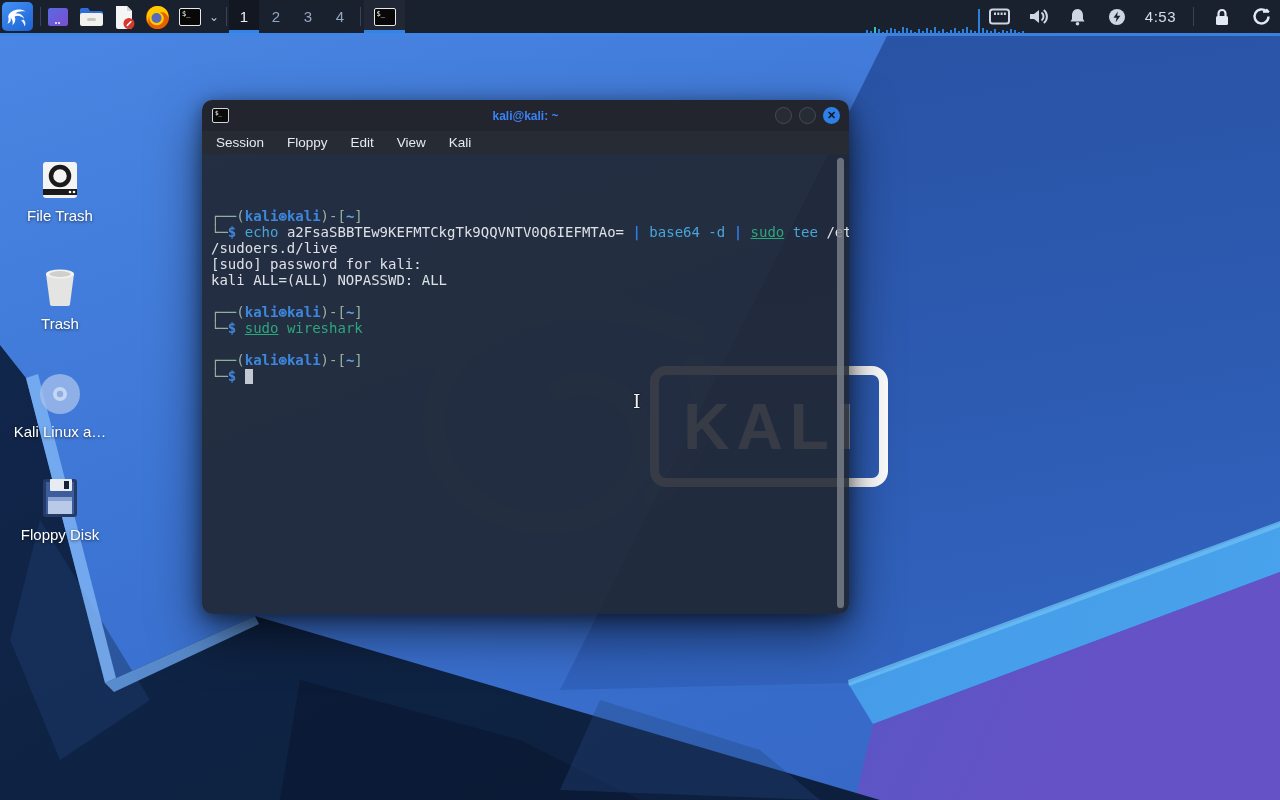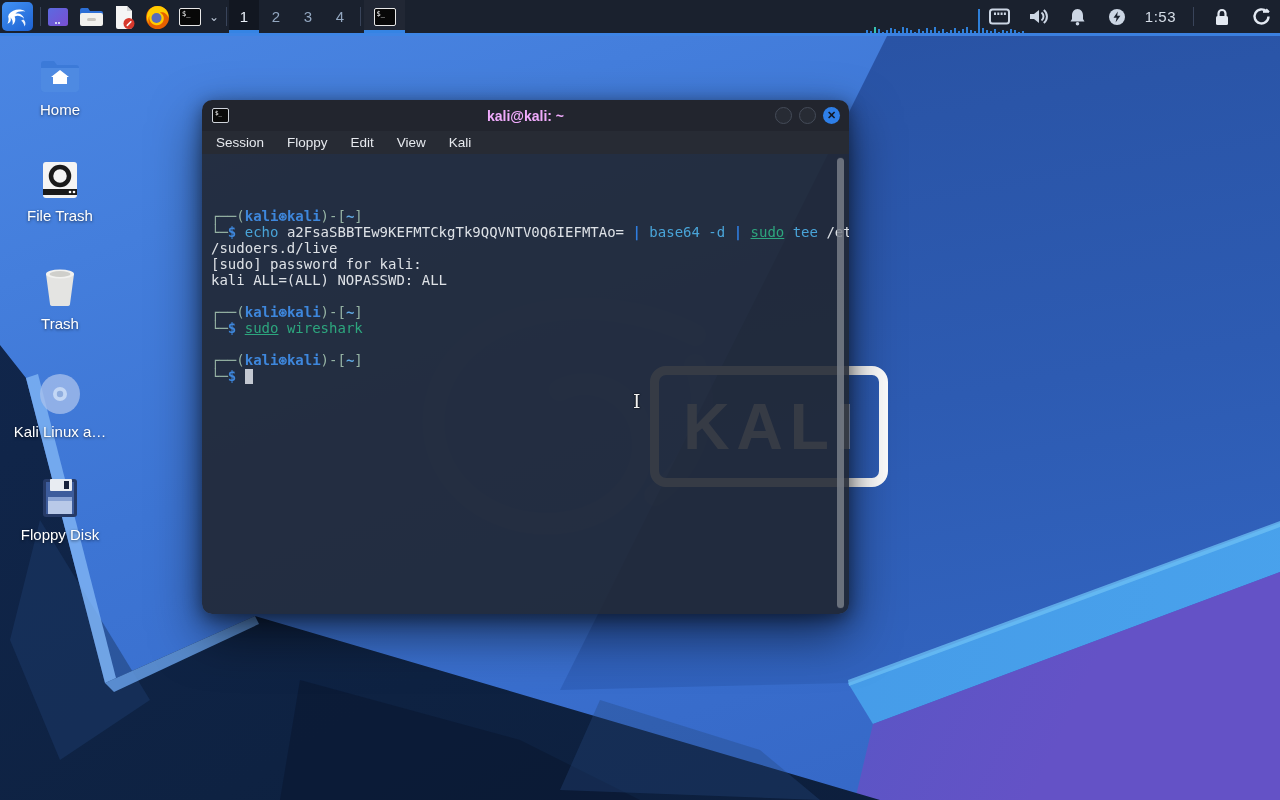--- a/index.html
+++ b/index.html
@@ -55,21 +55,21 @@
   .tray .clock{color:#d6dee8;font-size:15px;letter-spacing:.5px;}
   .tray .tsep{width:1px;height:19px;background:#39445a;}
   .ticon{display:flex;align-items:center;justify-content:center;width:22px;height:22px;}
   
   .dicon{position:absolute;width:104px;display:flex;flex-direction:column;align-items:center;gap:7px;left:8px;}
   .dicon .lbl{color:#fff;font-size:15px;text-shadow:0 1px 3px rgba(0,0,0,.6);white-space:nowrap;}
   
   .win{position:absolute;left:202px;top:100px;width:647px;height:514px;border-radius:10px;overflow:hidden;z-index:30;
        box-shadow:0 20px 50px rgba(0,0,0,.55),0 4px 18px rgba(0,0,0,.45);}
   .titlebar{position:relative;height:31px;background:#22252e;display:flex;align-items:center;}
-  .title{position:absolute;left:0;right:0;text-align:center;color:#f0abfc;font-size:14px;font-weight:bold;}
+  .title{position:absolute;left:0;right:0;text-align:center;color:#3b82f6;font-size:12px;font-weight:bold;}
   .tb-ico{margin-left:10px;width:17px;height:15px;background:#0a0a0a;border:1px solid #cfd3da;border-radius:2px;
           color:#fff;font-family:"DejaVu Sans Mono",monospace;font-size:6px;line-height:7px;padding-left:2px;box-sizing:border-box;z-index:2;}
   .tb-btns{position:absolute;right:9px;top:7px;display:flex;gap:7px;}
   .tb-btn{width:17px;height:17px;border-radius:50%;background:#272b34;border:1px solid #454c59;box-sizing:border-box;}
   .tb-close{background:#2e7fe8;border:none;display:flex;align-items:center;justify-content:center;
             color:#121722;font-size:11px;font-weight:bold;line-height:1;}
   .menubar{height:23px;background:#272b34;display:flex;align-items:center;gap:23px;padding-left:14px;
            color:#e6e9ee;font-size:13.5px;}
   .screen-body{position:relative;height:460px;background:rgba(32,38,49,.9);
            font-family:"DejaVu Sans Mono","DejaVu Sans",monospace;font-size:14px;line-height:16px;
@@ -111,28 +111,20 @@
       <g fill="none" stroke="rgba(255,255,255,0.05)" stroke-width="22" stroke-linecap="round">
         <path d="M300 40 C 200 -10, 60 10, 40 110 C 28 180, 90 235, 165 228 C 225 222, 258 175, 245 130 C 234 95, 195 80, 165 95"></path>
         <path d="M260 200 C 300 170, 318 120, 300 70"></path>
       </g>
     </svg>
     <div class="kali-mark">
       <span>KALI</span>
     </div>
   </div>
 
-  <div class="dicon" style="top:58px">
-    <svg width="42" height="36" viewBox="0 0 42 36">
-      <path d="M2 6 Q2 3 5 3 L15 3 L18 7 L37 7 Q40 7 40 10 L40 31 Q40 34 37 34 L5 34 Q2 34 2 31 Z" fill="#3c7ad8"></path>
-      <path d="M2 10 L40 10 L40 31 Q40 34 37 34 L5 34 Q2 34 2 31 Z" fill="#4e8ae2"></path>
-      <path d="M21 12 L30 19 L28 19 L28 26 L14 26 L14 19 L12 19 Z" fill="#ffffff"></path>
-    </svg>
-    <span class="lbl">Home</span>
-  </div>
 
   <div class="dicon" style="top:160px">
     <svg width="40" height="40" viewBox="0 0 40 40">
       <rect x="3" y="2" width="34" height="36" rx="3" fill="#f4f4f4"></rect>
       <circle cx="20" cy="16" r="9" fill="none" stroke="#1a1a1a" stroke-width="4.5"></circle>
       <rect x="3" y="29" width="34" height="6" fill="#1a1a1a"></rect>
       <circle cx="30" cy="32" r="1.3" fill="#fff"></circle>
       <circle cx="34" cy="32" r="1.3" fill="#fff"></circle>
     </svg>
     <span class="lbl">File Trash</span>
@@ -304,21 +296,21 @@
             <path d="M8.5 1 C 5 1, 3 4, 3 7.5 L3 11 L1.5 13.5 L15.5 13.5 L14 11 L14 7.5 C 14 4, 12 1, 8.5 1 Z" fill="#ccd6e4"></path>
             <circle cx="8.5" cy="15.8" r="1.8" fill="#ccd6e4"></circle>
           </svg>
       </span>
       <span class="ticon">
         <svg width="18" height="18" viewBox="0 0 18 18">
             <circle cx="9" cy="9" r="8" fill="#ccd6e4"></circle>
             <path d="M9.8 3.5 L5.5 9.8 L8.6 9.8 L7.6 14.5 L12.4 7.8 L9.2 7.8 Z" fill="#1a212e"></path>
           </svg>
       </span>
-      <span class="clock">1:53</span>
+      <span class="clock">4:53</span>
       <span class="tsep"></span>
       <span class="ticon">
         <svg width="16" height="18" viewBox="0 0 16 18">
             <rect x="2" y="8" width="12" height="9" rx="1.5" fill="#e3e9f2"></rect>
             <path d="M4.5 8 L4.5 5.5 A 3.5 3.5 0 0 1 11.5 5.5 L11.5 8" fill="none" stroke="#e3e9f2" stroke-width="2.2"></path>
           </svg>
       </span>
       <span class="ticon">
         <svg width="19" height="19" viewBox="0 0 19 19">
             <path d="M14.5 4.5 A 7 7 0 1 0 16.5 9.5" fill="none" stroke="#e3e9f2" stroke-width="2.4"></path>

